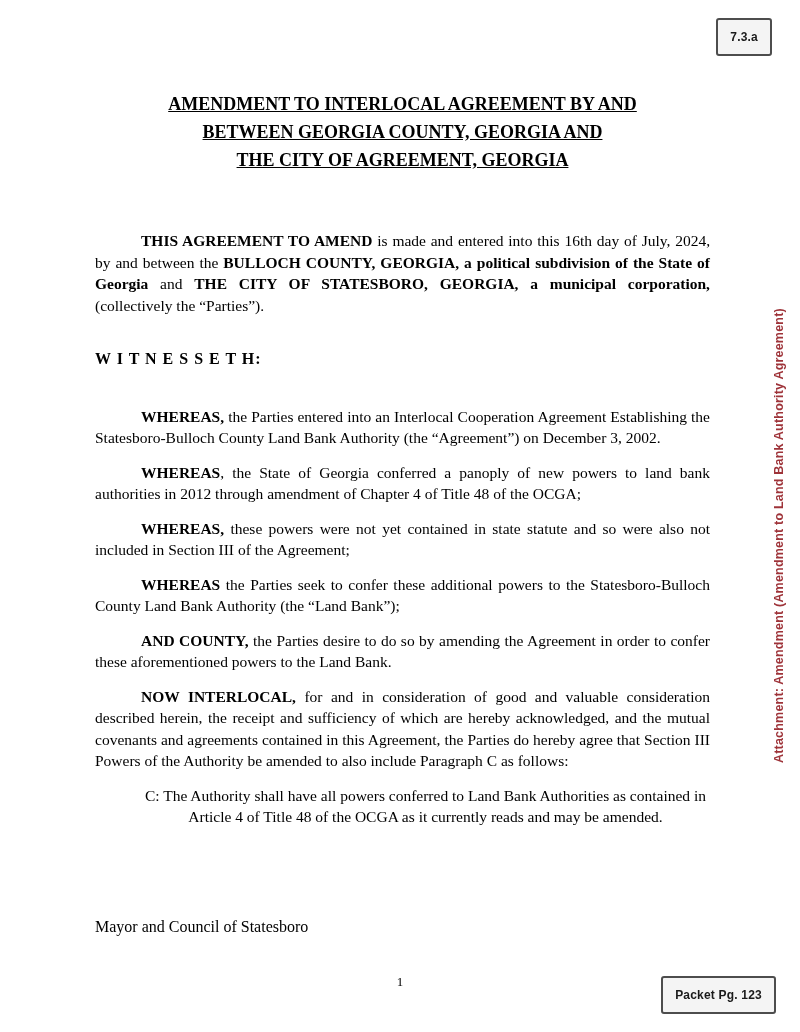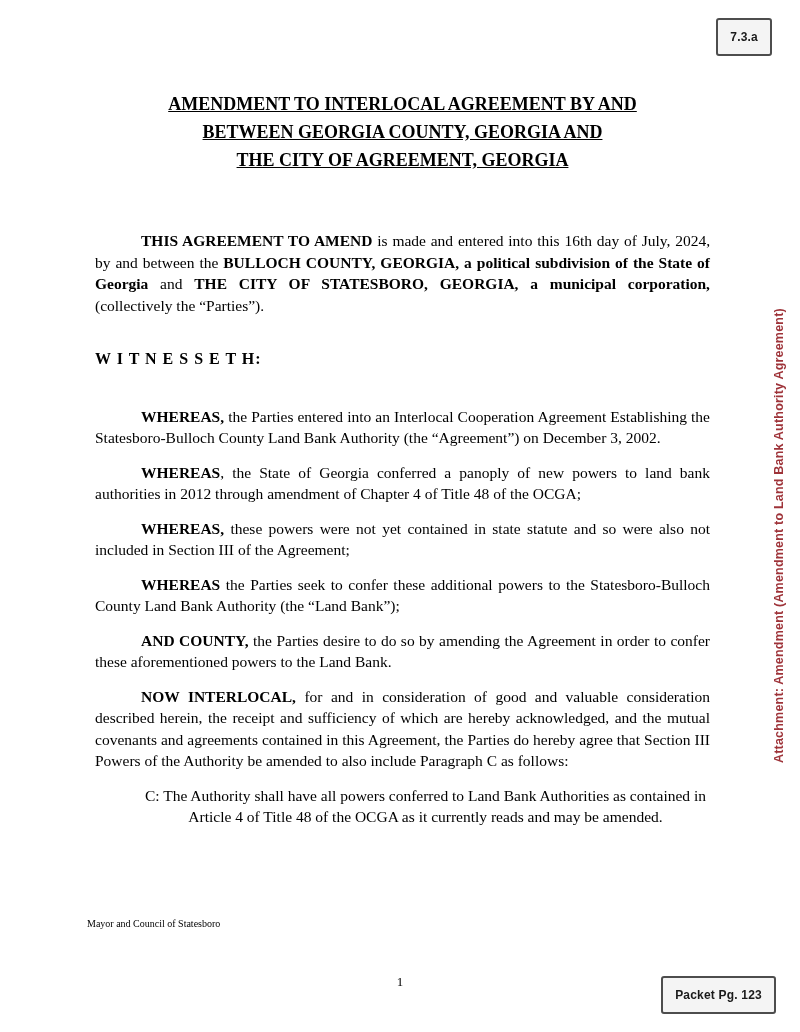--- a/index.html
+++ b/index.html
@@ -92,23 +92,23 @@
 
   .witnesseth {
     font-weight: bold;
     font-size: 16px;
     margin: 32px 0 36px 0;
     letter-spacing: 1px;
   }
 
   .signature-line {
     position: absolute;
-    left: 87px;
+    left: 95px;
     top: 918px;
-    font-size: 10px;
+    font-size: 16px;
     text-align: right;
   }
 
   .page-number {
     position: absolute;
     left: 0;
     right: 0;
     top: 974px;
     text-align: center;
     font-size: 13px;

